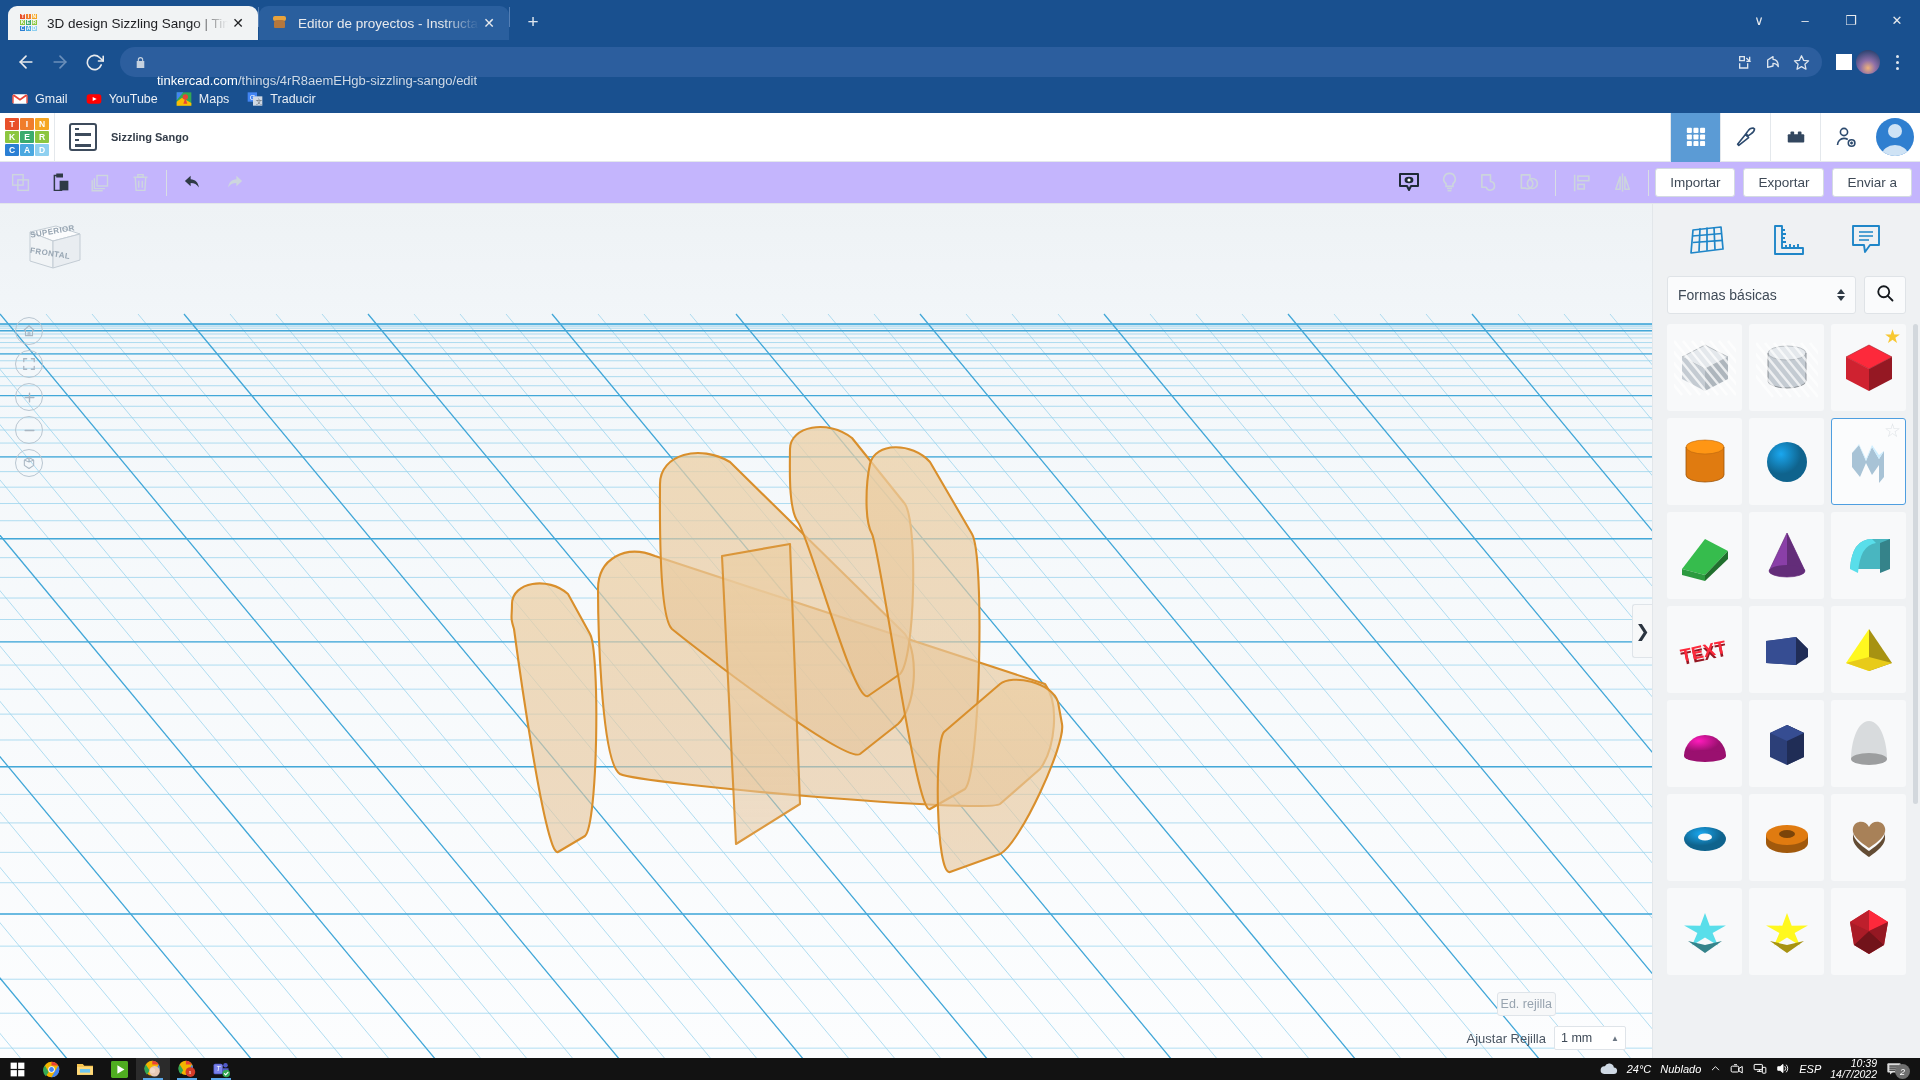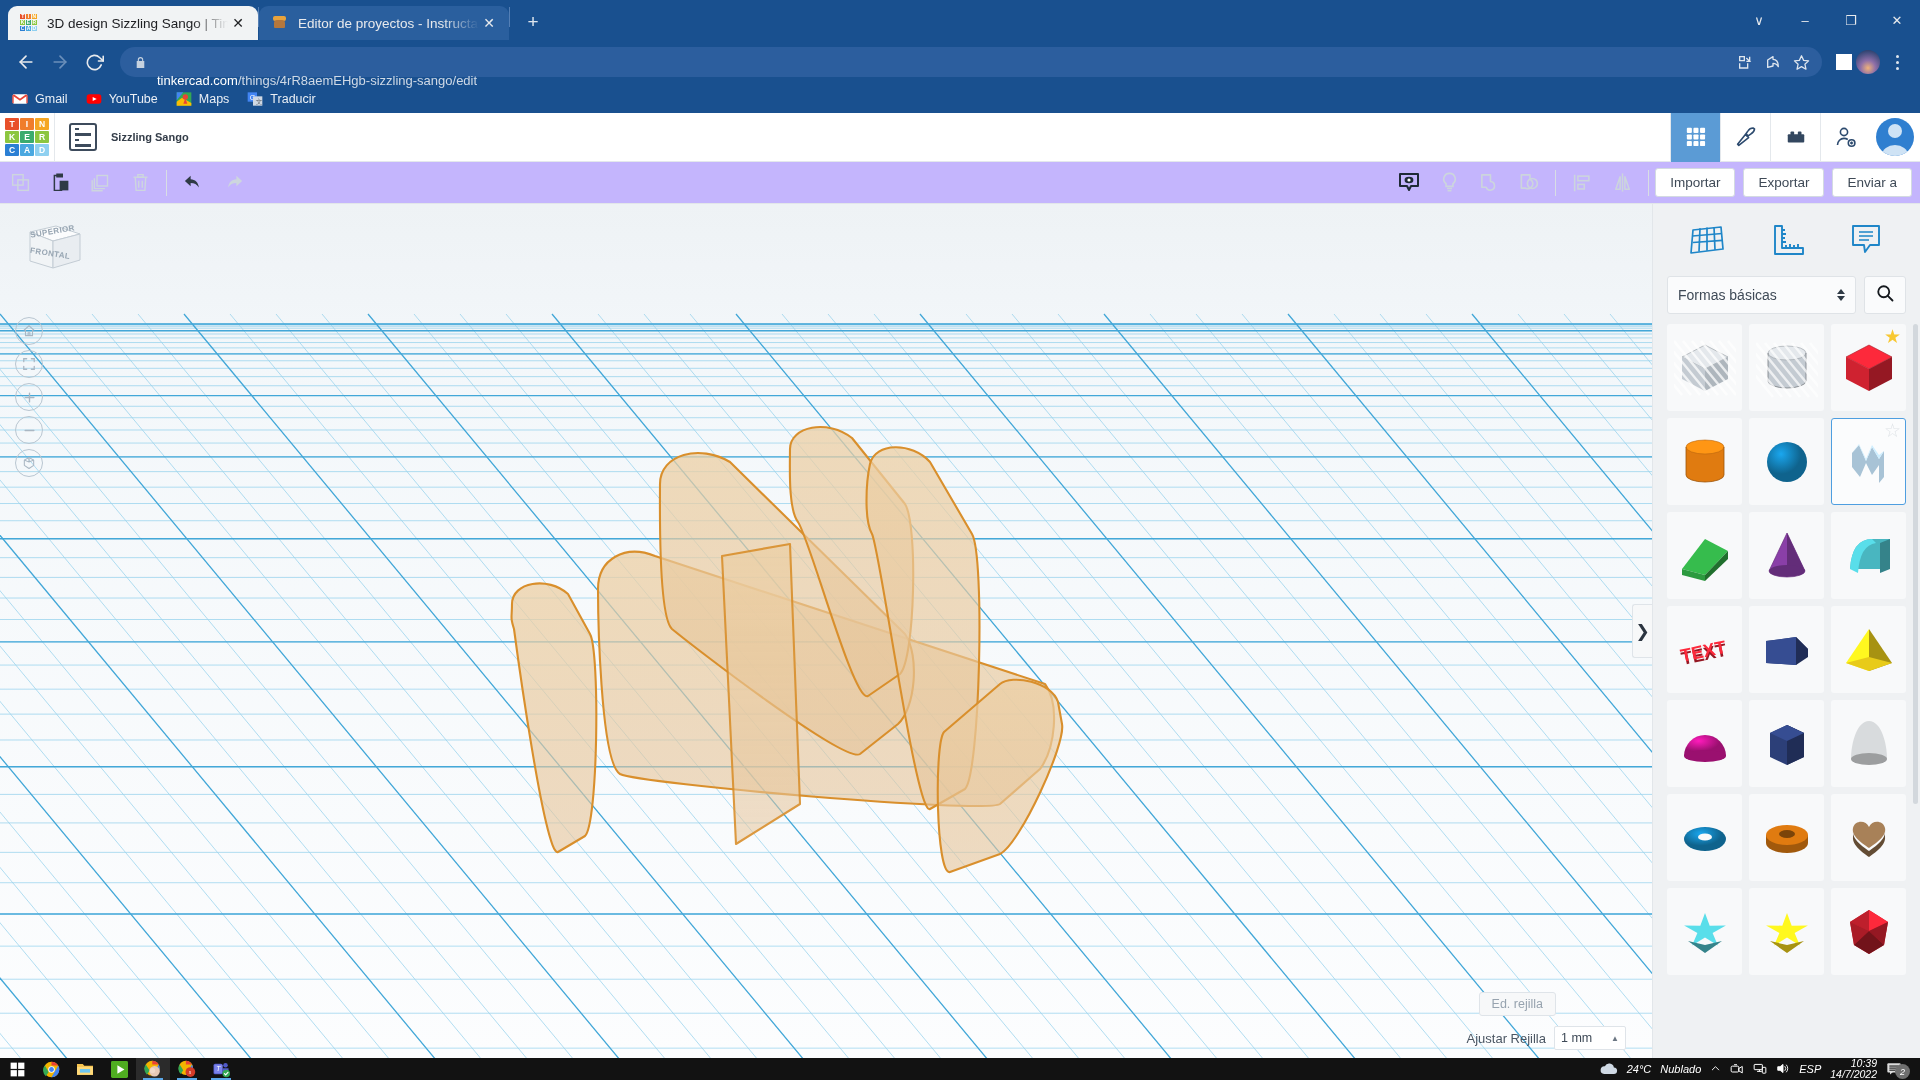--- a/index.html
+++ b/index.html
@@ -99,21 +99,21 @@
   .tc-canvas { position:relative; flex:1; overflow:hidden; background:#f4f6f8; }
   .grid-plane { position:absolute; inset:0; }
   .viewcube { position:absolute; left:22px; top:16px; width:62px; height:56px; }
   .vc-face { position:absolute; font-size:8px; color:#98a6b3; letter-spacing:.4px; font-weight:600; }
   .nav-btns { position:absolute; left:15px; top:113px; display:flex; flex-direction:column; gap:5px; }
   .nav-circ { width:28px; height:28px; border-radius:50%; border:1.4px solid #b9c6d1; display:flex;
               align-items:center; justify-content:center; color:#aab7c3; }
   .edge-arrow { position:absolute; right:0; top:50%; transform:translateY(-50%); width:20px; height:54px;
                 background:#f7f8f9; border:1px solid #dfe4e9; border-right:none; border-radius:3px 0 0 3px;
                 display:flex; align-items:center; justify-content:center; font-size:17px; color:#2b3440; }
-  .grid-edit-btn { position:absolute; right:96px; bottom:42px; height:24px; padding:0 12px; background:#f7f8f9;
+  .grid-edit-btn { position:absolute; right:96px; bottom:42px; height:24px; padding:0 3px; background:#f7f8f9;
                    border:1px solid #dfe4e9; border-radius:3px; font-size:12.5px; color:#97a3af;
                    display:flex; align-items:center; }
   .snap-row { position:absolute; right:26px; bottom:8px; display:flex; align-items:center; gap:8px; }
   .snap-label { font-size:13px; color:#4b5663; }
   .snap-select { width:72px; height:24px; background:#fff; border:1px solid #dfe4e9; border-radius:2px;
                  display:flex; align-items:center; padding:0 6px; font-size:12.5px; color:#3f4a57; }
   .snap-caret { margin-left:auto; font-size:8px; color:#6b7683; }
 
   
   .tc-panel { width:268px; background:#eff1f3; border-left:1px solid #e2e6ea; position:relative; }

